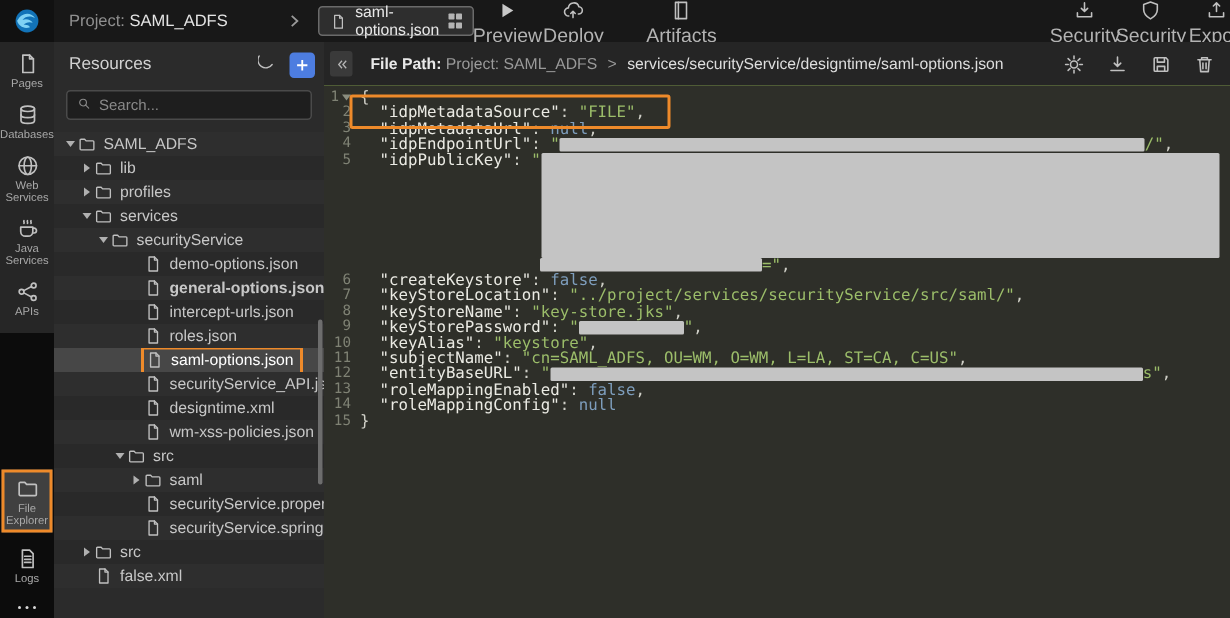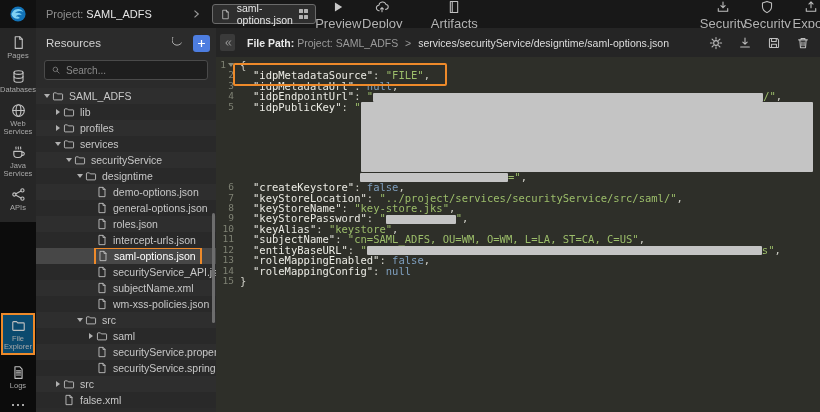--- a/index.html
+++ b/index.html
@@ -24,21 +24,21 @@
   .tool svg { width:14px; height:14px; }
   .tool .tlabel { font-size:13px; color:#b3b3b3; margin-top:2px; white-space:nowrap; }
 
   
   .iconbar { position:absolute; top:28px; left:0; width:36px; bottom:0; background:#0c0c0c; }
   .iconbar-top { background:#262626; padding:7px 0 10px; display:flex; flex-direction:column; gap:9px; }
   .ibitem { display:flex; flex-direction:column; align-items:center; gap:2px; cursor:pointer; }
   .ibitem svg { width:15px; height:15px; }
   .ibitem .iblabel { font-size:7.5px; color:#a9a9a9; text-align:center; line-height:8px; }
   .iconbar-bottom { position:absolute; top:285px; left:0; right:0; display:flex; flex-direction:column; gap:10px; }
-  .ibitem.active { border:2px solid #ee8a2a; background:#0c4a6e; padding:3px 0 2px; margin:0 1px; }
+  .ibitem.active { border:2px solid #ee8a2a; background:#404040; padding:3px 0 2px; margin:0 1px; }
   .iconbar .dots { position:absolute; bottom:6px; left:0; right:0; display:flex; justify-content:center; gap:2.5px; }
   .iconbar .dots i { width:2.5px; height:2.5px; border-radius:50%; background:#d9d9d9; }
 
   
   .resources { position:absolute; top:28px; left:36px; width:180px; bottom:0; background:#2b2b2b; overflow:hidden; }
   .res-head { display:flex; align-items:center; height:26px; padding:0 6px 0 10px; margin-top:2px; }
   .res-title { font-size:11.5px; color:#d2d2d2; flex:1; }
   .res-refresh { width:16px; height:16px; display:flex; align-items:center; justify-content:center; cursor:pointer; }
   .res-refresh svg { width:12px; height:12px; }
   .res-add { width:17px; height:17px; margin-left:7px; background:#4d7de0; border-radius:3px; display:flex;
@@ -313,71 +313,60 @@
           <span class="chev">
             <span class="tri-down"></span>
           </span>
           <span class="twrap">
        <span style="width:12px;height:12px;flex:0 0 12px;margin-right:5px"><svg viewBox="0 0 16 16" fill="none" stroke="#c0c0c0" stroke-width="1.2" stroke-linecap="round" stroke-linejoin="round">
                 <path d="M1.9 4.6c0-.4.3-.8.8-.8h3.2l1.3 1.4h6.1c.5 0 .8.3.8.8v6.4c0 .4-.3.8-.8.8H2.7a.8.8 0 01-.8-.8z"></path>
               </svg></span>
        <span>securityService</span>
      </span>
         </div>
-        <div class="trow" style="padding-left: 39px;">
-          <span class="chev">
-            <span class="tri-down"></span>
-          </span>
-          <span class="twrap">
-       <span style="width:12px;height:12px;flex:0 0 12px;margin-right:5px"><svg viewBox="0 0 16 16" fill="none" stroke="#c0c0c0" stroke-width="1.2" stroke-linecap="round" stroke-linejoin="round">
-                <path d="M1.9 4.6c0-.4.3-.8.8-.8h3.2l1.3 1.4h6.1c.5 0 .8.3.8.8v6.4c0 .4-.3.8-.8.8H2.7a.8.8 0 01-.8-.8z"></path>
-              </svg></span>
-       <span>designtime</span>
-     </span>
-        </div>
         <div class="trow" style="padding-left: 50px;">
           <span class="chev"></span>
           <span class="twrap">
        <span style="width:12px;height:12px;flex:0 0 12px;margin-right:5px"><svg viewBox="0 0 16 16" fill="none" stroke="#c0c0c0" stroke-width="1.2" stroke-linecap="round" stroke-linejoin="round">
                 <path d="M4.5 1.8h4.8l2.7 2.7v9.7H4.5z"></path>
                 <path d="M9.3 1.8v2.7H12"></path>
               </svg></span>
        <span>demo-options.json</span>
      </span>
         </div>
-        <div class="trow" style="padding-left: 50px;">
+        <div class="trow" style="padding-left: 50px; font-weight: bold;">
           <span class="chev"></span>
           <span class="twrap">
        <span style="width:12px;height:12px;flex:0 0 12px;margin-right:5px"><svg viewBox="0 0 16 16" fill="none" stroke="#c0c0c0" stroke-width="1.2" stroke-linecap="round" stroke-linejoin="round">
                 <path d="M4.5 1.8h4.8l2.7 2.7v9.7H4.5z"></path>
                 <path d="M9.3 1.8v2.7H12"></path>
               </svg></span>
        <span>general-options.json</span>
      </span>
         </div>
         <div class="trow" style="padding-left: 50px;">
           <span class="chev"></span>
           <span class="twrap">
        <span style="width:12px;height:12px;flex:0 0 12px;margin-right:5px"><svg viewBox="0 0 16 16" fill="none" stroke="#c0c0c0" stroke-width="1.2" stroke-linecap="round" stroke-linejoin="round">
                 <path d="M4.5 1.8h4.8l2.7 2.7v9.7H4.5z"></path>
                 <path d="M9.3 1.8v2.7H12"></path>
               </svg></span>
+       <span>intercept-urls.json</span>
+     </span>
+        </div>
+        <div class="trow" style="padding-left: 50px;">
+          <span class="chev"></span>
+          <span class="twrap">
+       <span style="width:12px;height:12px;flex:0 0 12px;margin-right:5px"><svg viewBox="0 0 16 16" fill="none" stroke="#c0c0c0" stroke-width="1.2" stroke-linecap="round" stroke-linejoin="round">
+                <path d="M4.5 1.8h4.8l2.7 2.7v9.7H4.5z"></path>
+                <path d="M9.3 1.8v2.7H12"></path>
+              </svg></span>
        <span>roles.json</span>
      </span>
         </div>
-        <div class="trow" style="padding-left: 50px;">
-          <span class="chev"></span>
-          <span class="twrap">
-       <span style="width:12px;height:12px;flex:0 0 12px;margin-right:5px"><svg viewBox="0 0 16 16" fill="none" stroke="#c0c0c0" stroke-width="1.2" stroke-linecap="round" stroke-linejoin="round">
-                <path d="M4.5 1.8h4.8l2.7 2.7v9.7H4.5z"></path>
-                <path d="M9.3 1.8v2.7H12"></path>
-              </svg></span>
-       <span>intercept-urls.json</span>
-     </span>
-        </div>
         <div class="trow selected annotated" style="padding-left: 50px;">
           <span class="chev"></span>
           <span class="twrap">
        <span style="width:12px;height:12px;flex:0 0 12px;margin-right:5px"><svg viewBox="0 0 16 16" fill="none" stroke="#c0c0c0" stroke-width="1.2" stroke-linecap="round" stroke-linejoin="round">
                 <path d="M4.5 1.8h4.8l2.7 2.7v9.7H4.5z"></path>
                 <path d="M9.3 1.8v2.7H12"></path>
               </svg></span>
        <span>saml-options.json</span>
      </span>
         </div>
@@ -391,21 +380,21 @@
        <span>securityService_API.json</span>
      </span>
         </div>
         <div class="trow" style="padding-left: 50px;">
           <span class="chev"></span>
           <span class="twrap">
        <span style="width:12px;height:12px;flex:0 0 12px;margin-right:5px"><svg viewBox="0 0 16 16" fill="none" stroke="#c0c0c0" stroke-width="1.2" stroke-linecap="round" stroke-linejoin="round">
                 <path d="M4.5 1.8h4.8l2.7 2.7v9.7H4.5z"></path>
                 <path d="M9.3 1.8v2.7H12"></path>
               </svg></span>
-       <span>subjectName.xml</span>
+       <span>designtime.xml</span>
      </span>
         </div>
         <div class="trow" style="padding-left: 50px;">
           <span class="chev"></span>
           <span class="twrap">
        <span style="width:12px;height:12px;flex:0 0 12px;margin-right:5px"><svg viewBox="0 0 16 16" fill="none" stroke="#c0c0c0" stroke-width="1.2" stroke-linecap="round" stroke-linejoin="round">
                 <path d="M4.5 1.8h4.8l2.7 2.7v9.7H4.5z"></path>
                 <path d="M9.3 1.8v2.7H12"></path>
               </svg></span>
        <span>wm-xss-policies.json</span>

